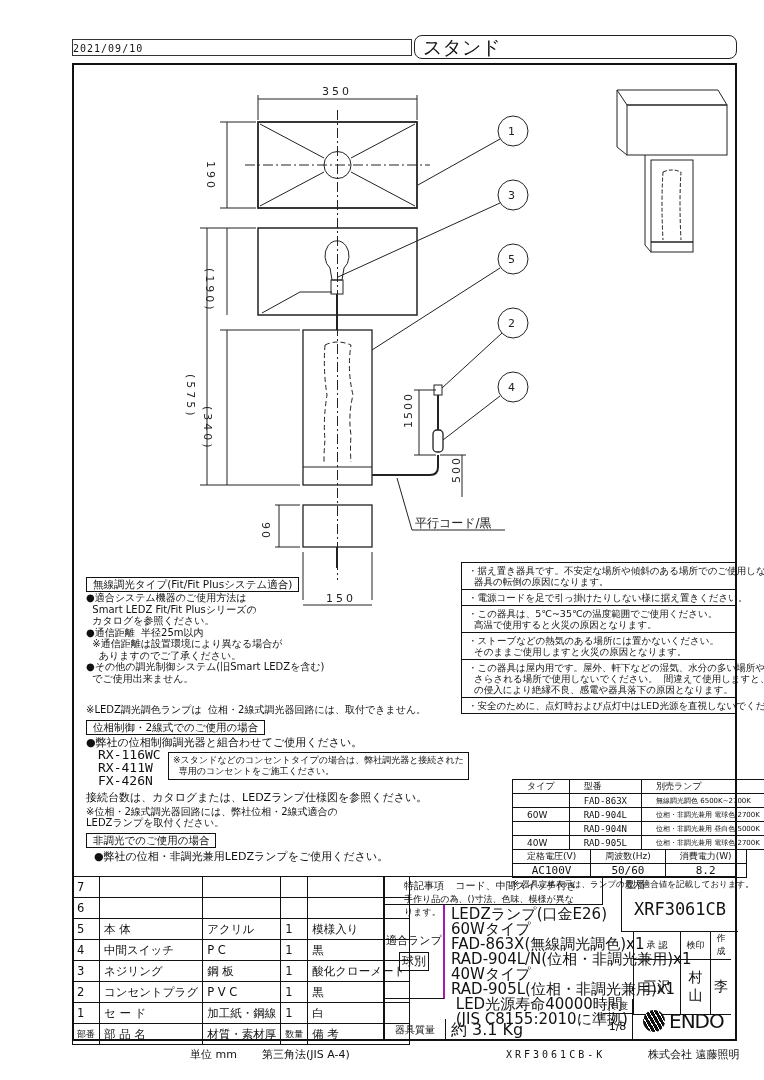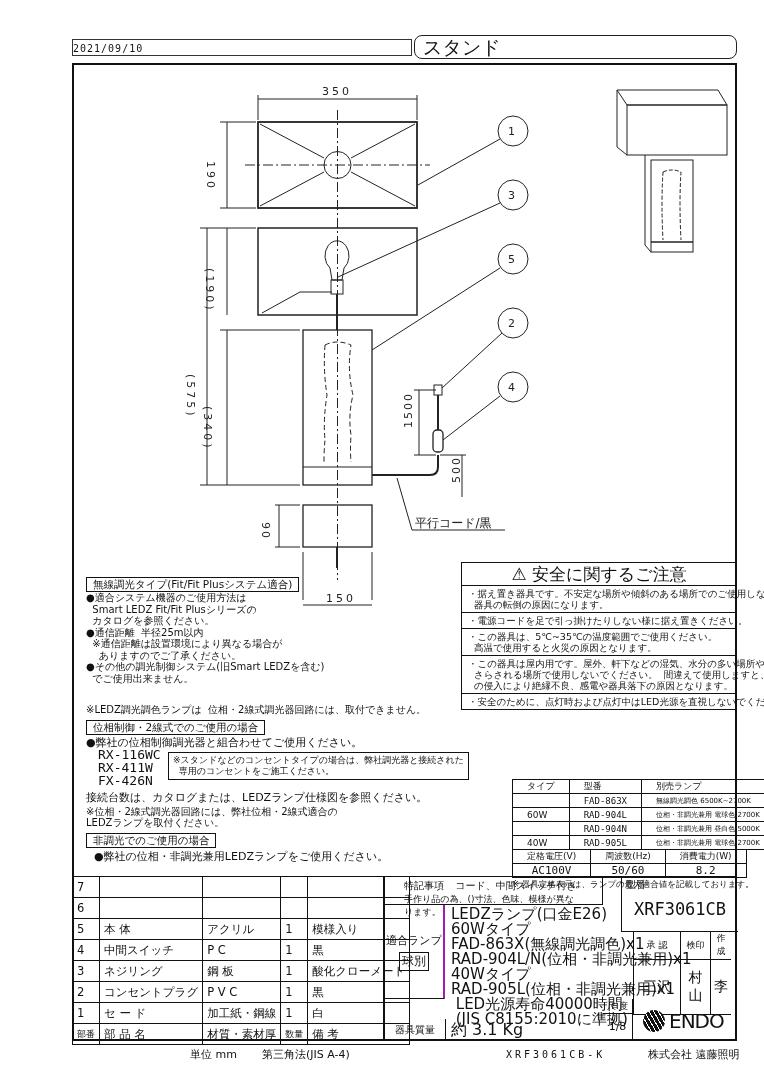--- a/index.html
+++ b/index.html
@@ -153,26 +153,27 @@
   専用のコンセントをご施工ください。</div>
   </div>
   <div class="notes" style="font-size:11px">接続台数は、カタログまたは、LEDZランプ仕様図を参照ください。</div>
   <div class="notes" style="margin-top:2px">※位相・2線式調光器回路には、弊社位相・2線式適合の
 LEDZランプを取付ください。</div>
   <span class="boxlabel">非調光でのご使用の場合</span>
   <div class="notes" style="font-size:11px;margin-top:3px;padding-left:8px">●弊社の位相・非調光兼用LEDZランプをご使用ください。</div>
 </div>
 
 <div class="abs caution-inner" style="border:1.5px solid #111;box-sizing:border-box;width:276px;">
-  <div class="caution-title"><span>⚠ </span><span>安全に関するご注意</span></div>
   <div class="caution-item">・据え置き器具です。不安定な場所や傾斜のある場所でのご使用しないでください。
   器具の転倒の原因になります。</div>
   <div class="caution-item">・電源コードを足で引っ掛けたりしない様に据え置きください。</div>
   <div class="caution-item">・この器具は、5℃~35℃の温度範囲でご使用ください。
   高温で使用すると火災の原因となります。</div>
+  <div class="caution-item">・ストーブなどの熱気のある場所には置かないください。
+  そのままご使用しますと火災の原因となります。</div>
   <div class="caution-item">・この器具は屋内用です。屋外、軒下などの湿気、水分の多い場所や風雨に
   さらされる場所で使用しないでください。  間違えて使用しますと、湿気、水気
   の侵入により絶縁不良、感電や器具落下の原因となります。</div>
   <div class="caution-item" style="border-bottom:none">・安全のために、点灯時および点灯中はLED光源を直視しないでください。</div>
 </div>
 
 <table class="abs lamp-table" style="left:512px;top:779px;width:224px;">
   <tbody>
       <tr>
     <td>タイプ</td>

